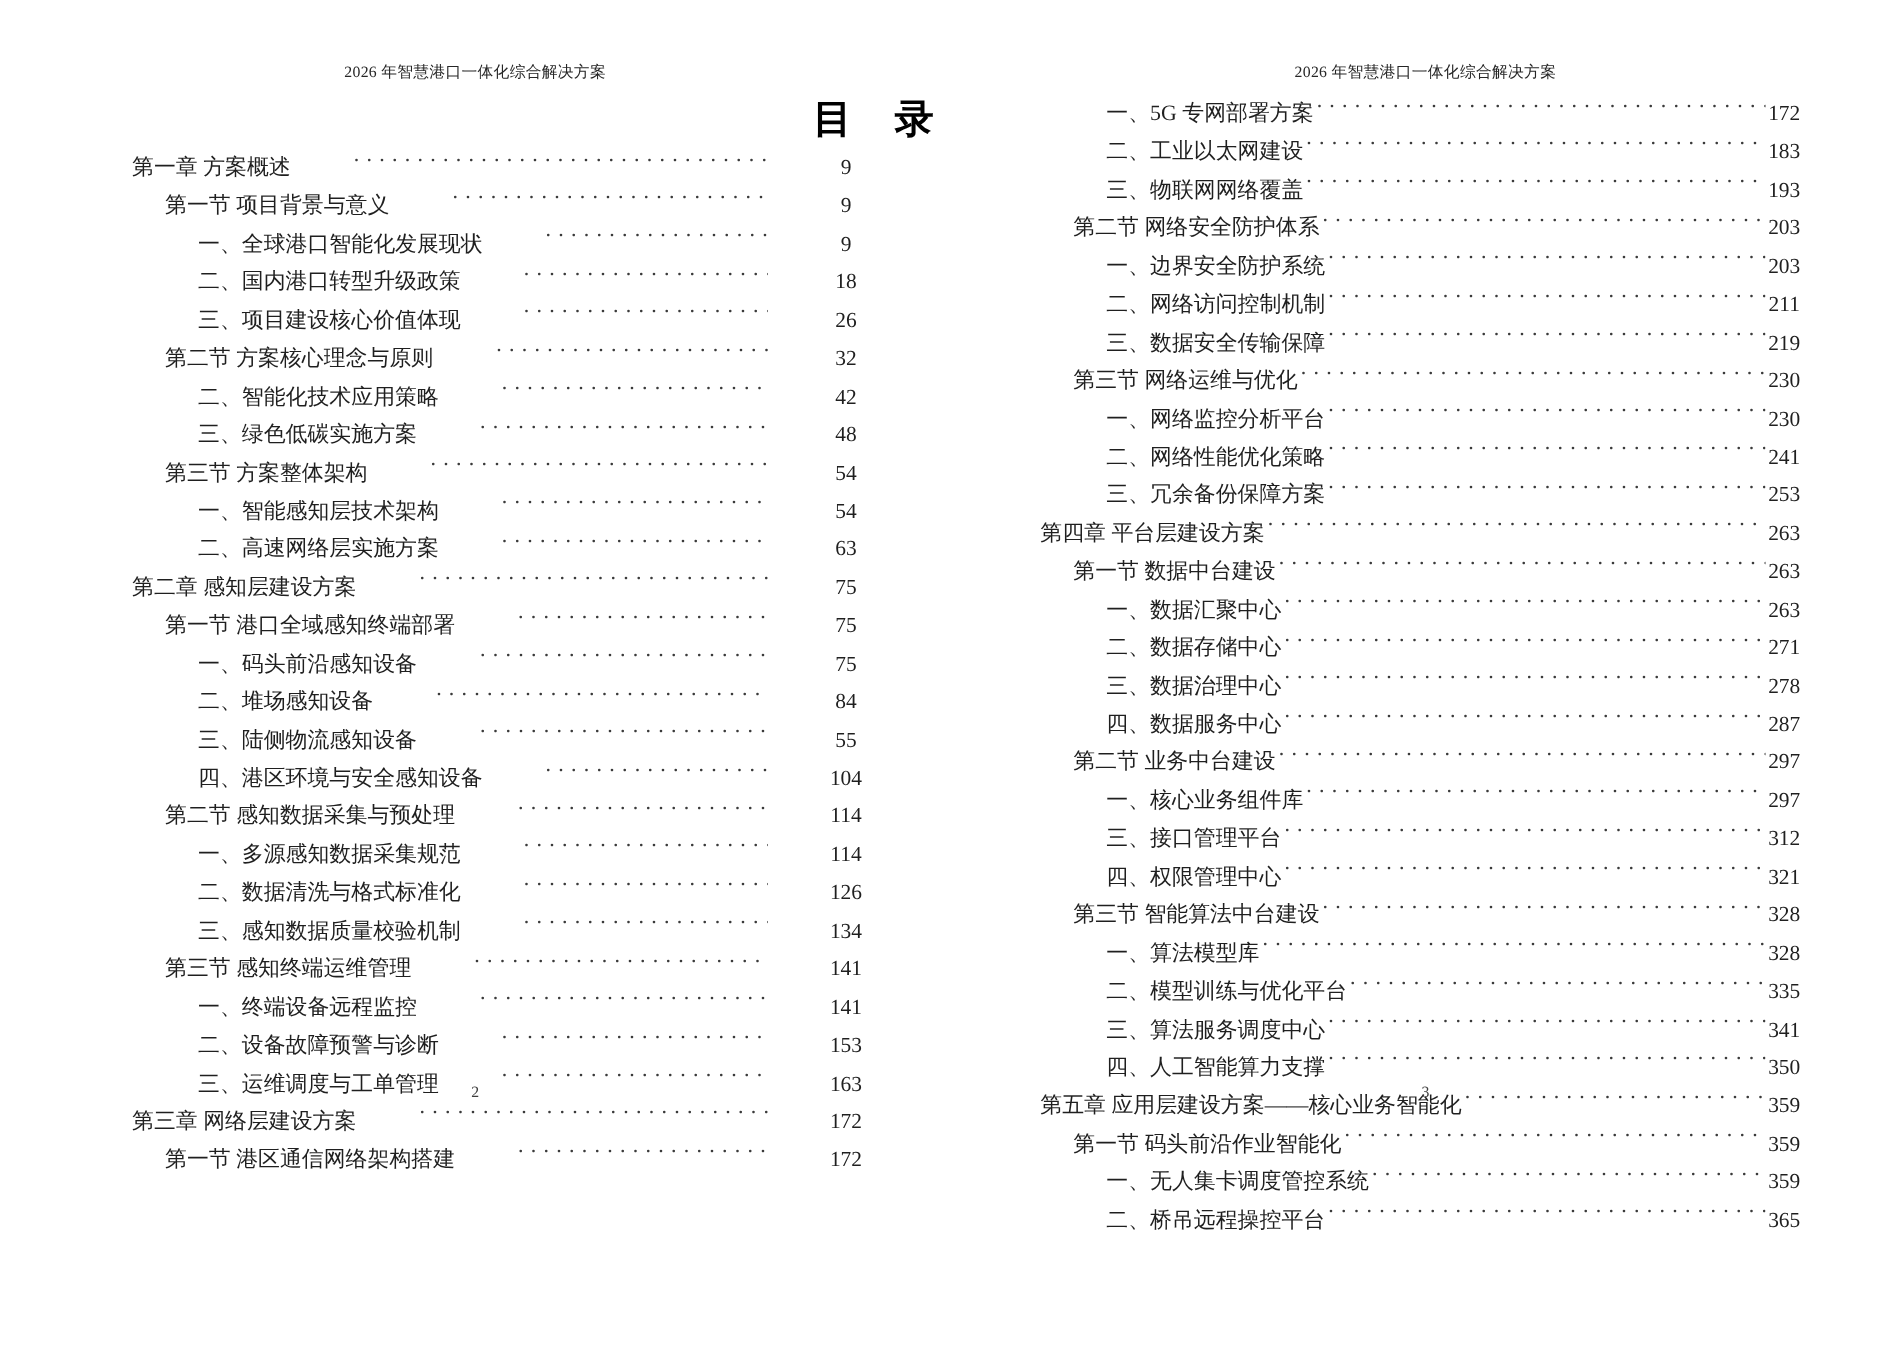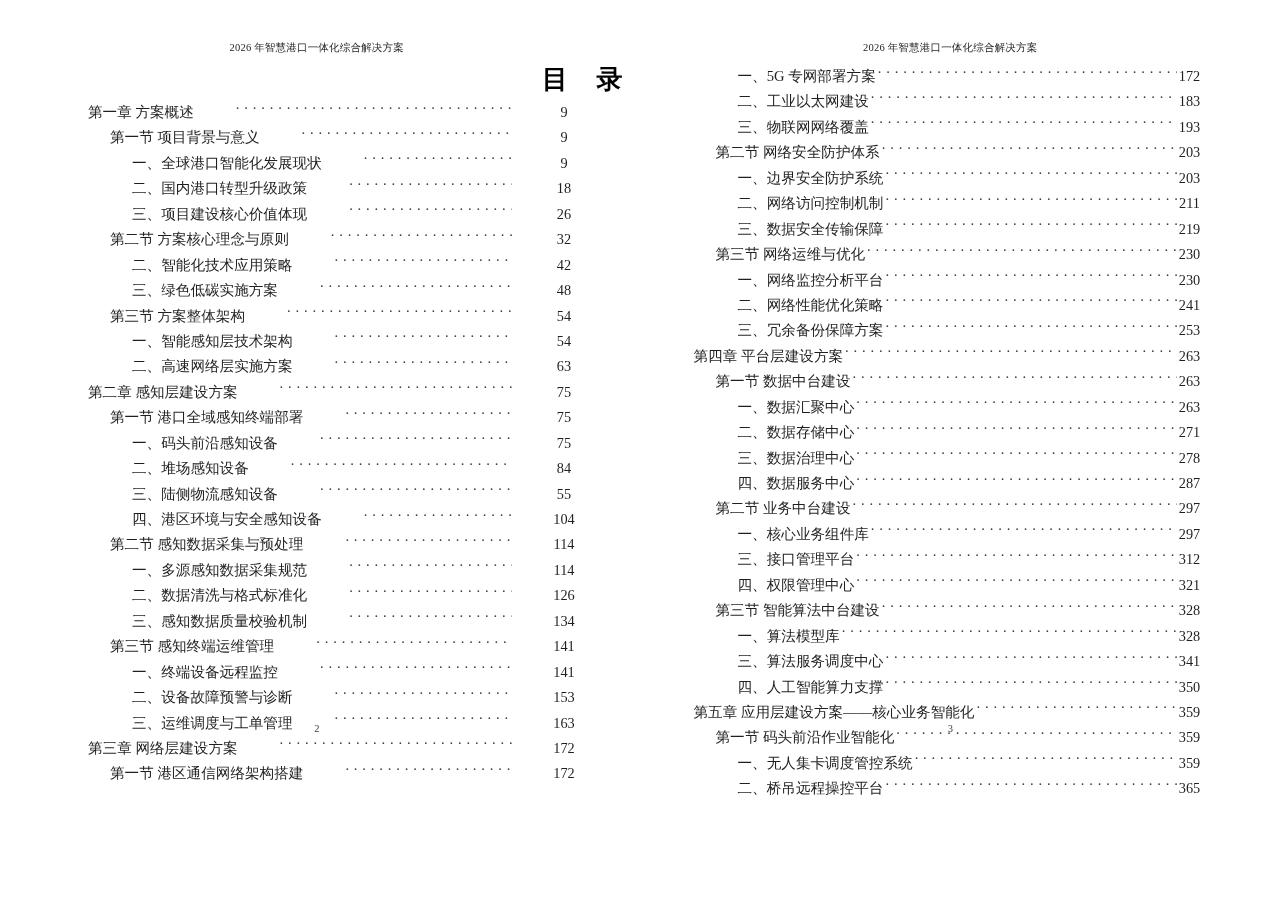--- a/index.html
+++ b/index.html
@@ -393,20 +393,25 @@
           <span class="toc-text">第三节  智能算法中台建设</span>
           <span class="toc-leader"></span>
           <span class="toc-page-no">328</span>
         </li>
         <li class="toc-entry lvl-3">
           <span class="toc-text">一、算法模型库</span>
           <span class="toc-leader"></span>
           <span class="toc-page-no">328</span>
         </li>
         <li class="toc-entry lvl-3">
+          <span class="toc-text">二、模型训练与优化平台</span>
+          <span class="toc-leader"></span>
+          <span class="toc-page-no">335</span>
+        </li>
+        <li class="toc-entry lvl-3">
           <span class="toc-text">三、算法服务调度中心</span>
           <span class="toc-leader"></span>
           <span class="toc-page-no">341</span>
         </li>
         <li class="toc-entry lvl-3">
           <span class="toc-text">四、人工智能算力支撑</span>
           <span class="toc-leader"></span>
           <span class="toc-page-no">350</span>
         </li>
         <li class="toc-entry lvl-1">

